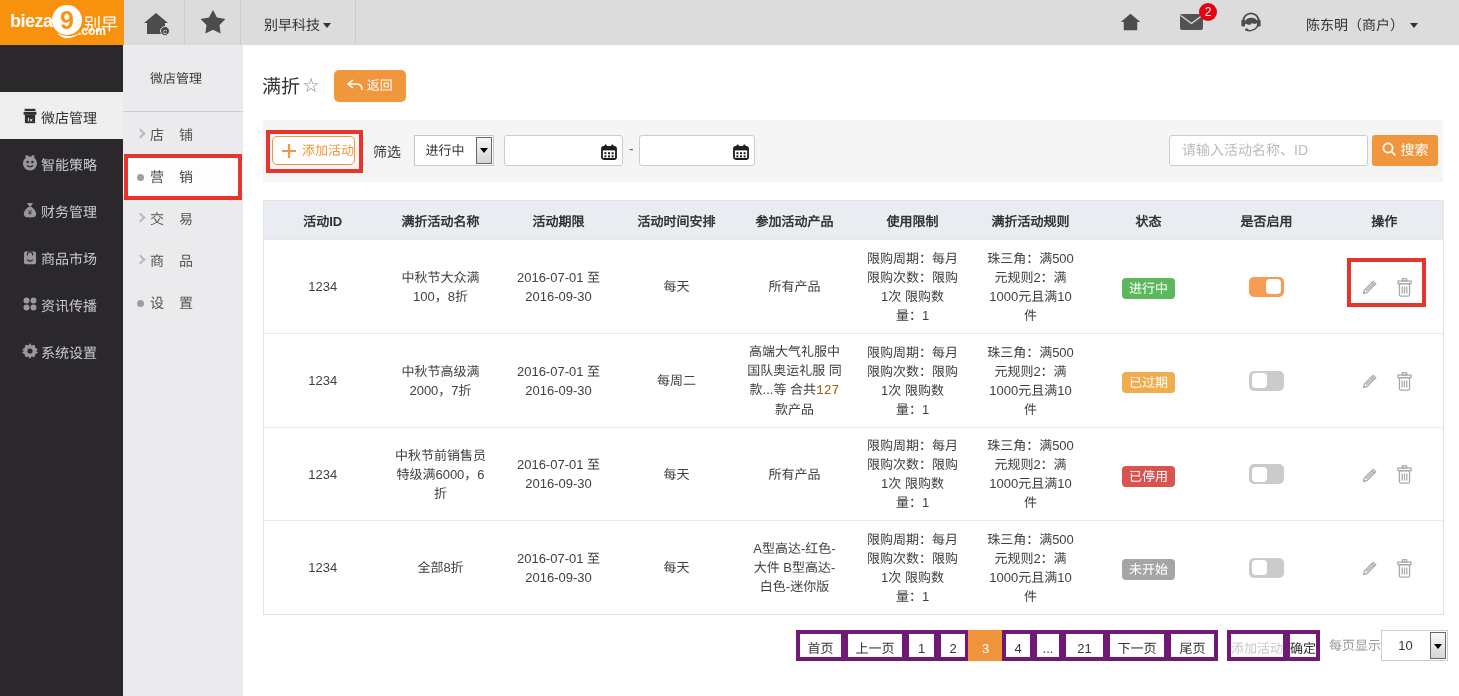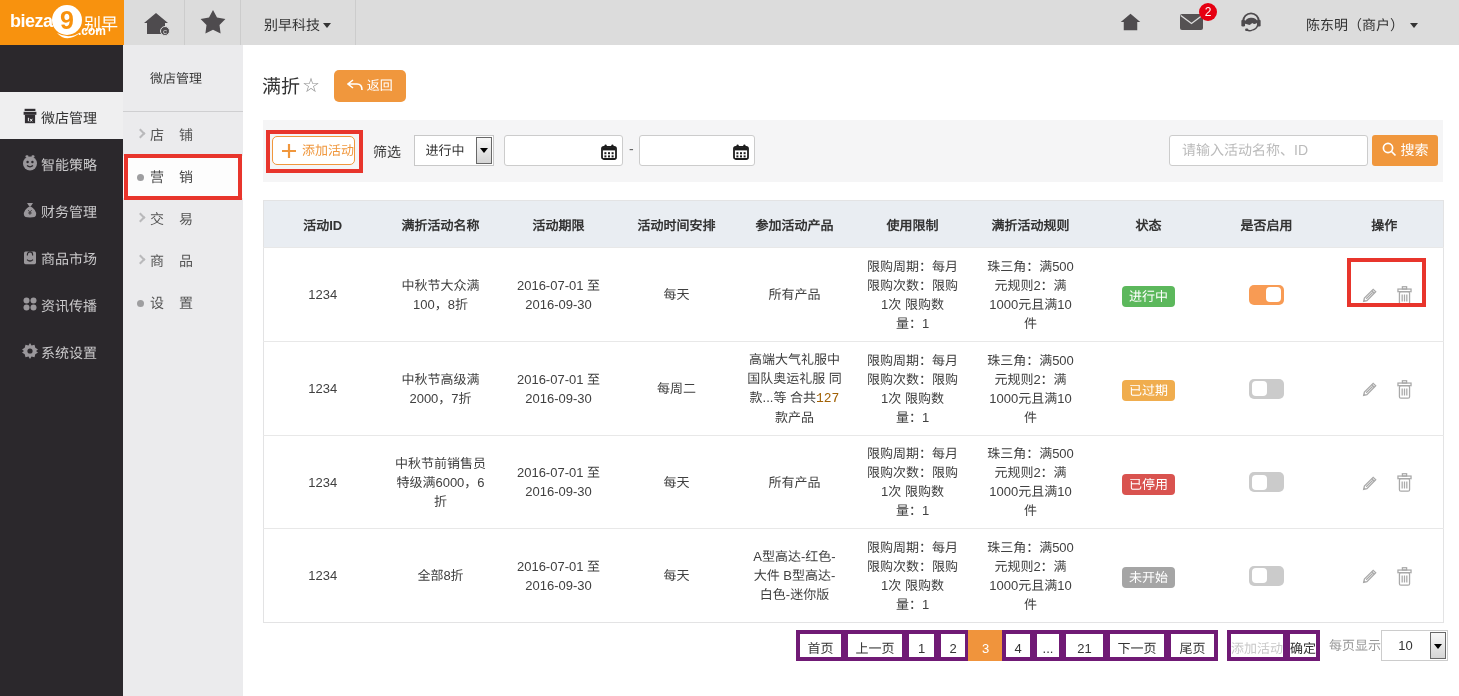--- a/index.html
+++ b/index.html
@@ -62,21 +62,21 @@
 .dateinp { position:absolute; top:90px; width:119px; height:31px; background:#fff; border:1px solid #ccc; border-radius:3px; }
 .dateinp svg { position:absolute; right:5px; top:8px; }
 #date1 { left:261px; }
 #date2 { left:396px; width:116px; }
 #dash { position:absolute; left:386px; top:96px; color:#666; font-size:14px;}
 #inp-search { position:absolute; left:926px; top:90px; width:199px; height:31px; background:#fff; border:1px solid #ccc; border-radius:3px; color:#bbbbbb; font-size:14px; line-height:29px; padding-left:12px; }
 #btn-search { position:absolute; left:1129px; top:90px; width:66px; height:31px; background:#f0973d; border-radius:3px; color:#fff; font-size:14px; text-align:center; line-height:31px; }
 
 
 #tbl { position:absolute; left:20px; top:155px; width:1180px; border:1px solid #e3e3e4; border-collapse:collapse; table-layout:fixed; }
-#tbl th { background:#e9edf2; height:47px; font-size:13px; color:#333; font-weight:bold; text-align:center; }
+#tbl th { background:#e9edf2; height:39px; font-size:13px; color:#333; font-weight:bold; text-align:center; }
 #tbl td { border-top:1px solid #e8e8e8; font-size:13px; color:#404040; text-align:center; vertical-align:middle; line-height:19px; }
 .badge { display:inline-block; padding:0 7px; height:21px; line-height:21px; border-radius:4px; color:#fff; font-size:13px; margin-top:4px; }
 .b-green{ background:#5cb85c; } .b-orange{ background:#f0ad4e; } .b-red{ background:#d9534f; } .b-gray{ background:#a5a5a5; }
 .toggle { position:relative; display:inline-block; width:35px; height:20px; border-radius:5px; margin-top:5px; }
 .toggle.on { background:#f89b54; }
 .toggle.off { background:#cbcbcb; }
 .toggle .knob { position:absolute; top:2.5px; width:15px; height:15px; background:#fff; border-radius:4px; }
 .toggle.on .knob { right:3px; }
 .toggle.off .knob { left:3px; }
 .ops svg { margin:0 7px; vertical-align:middle; } .ops { padding-left:4px; }

